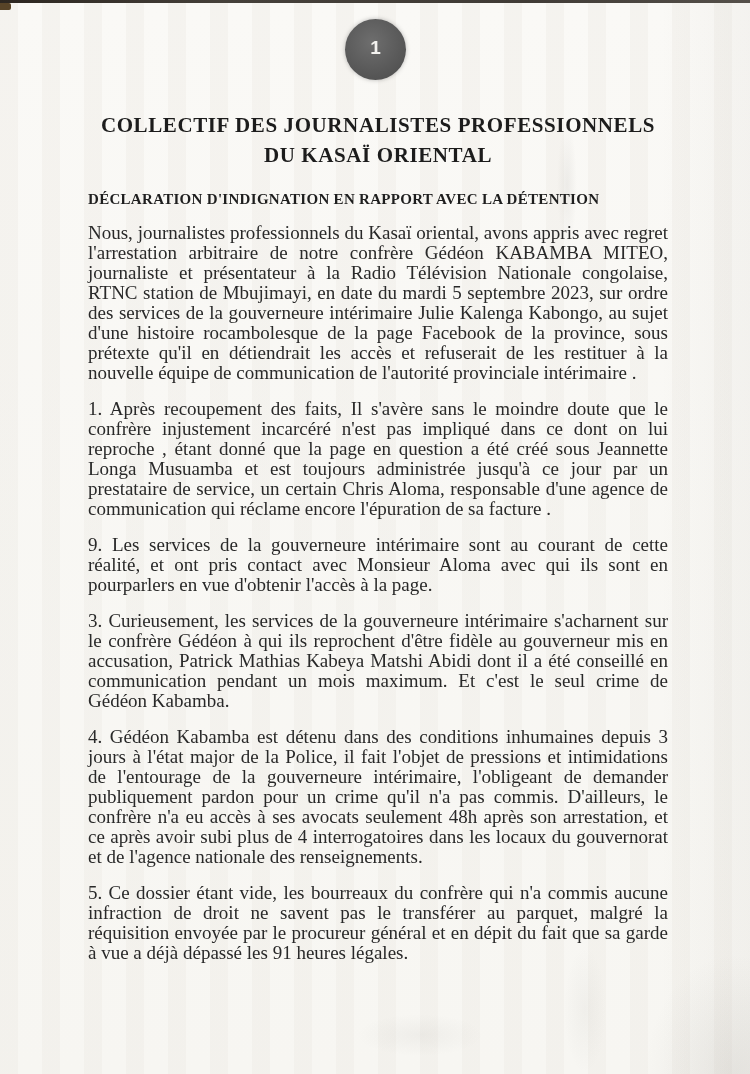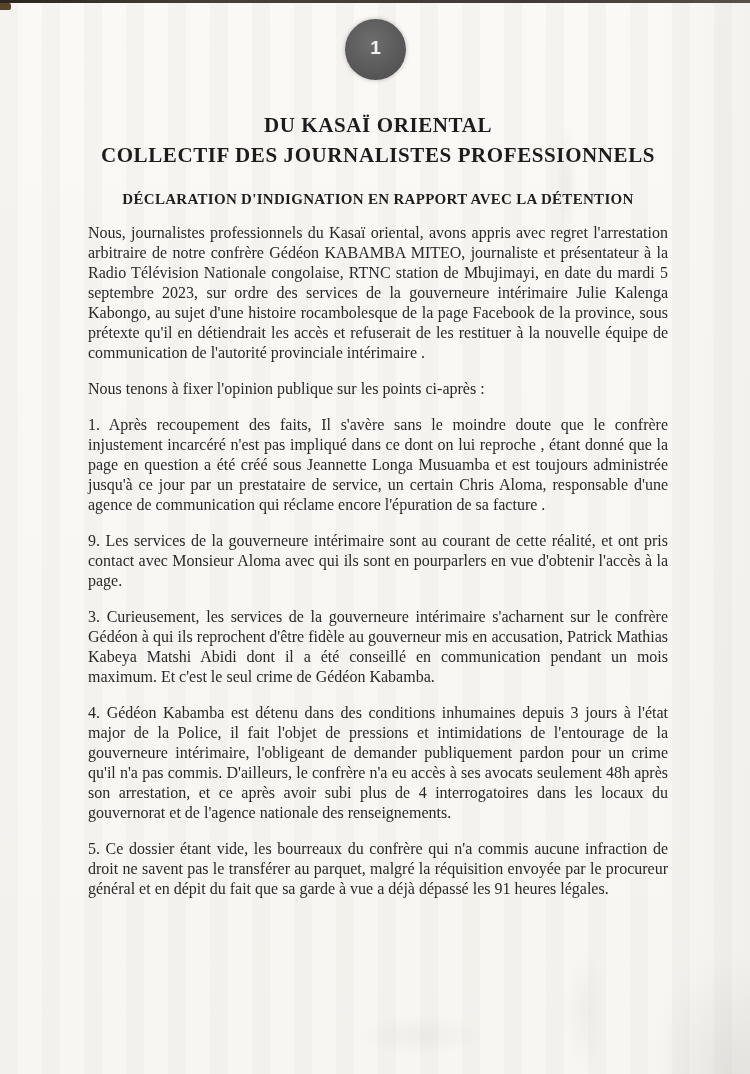--- a/index.html
+++ b/index.html
@@ -71,31 +71,31 @@
     margin: 110px 0 0 0;
     text-align: center;
     font-size: 21px;
     font-weight: bold;
     line-height: 30px;
     letter-spacing: 0.6px;
     color: #1c1c1c;
   }
   h2.doc-subtitle {
     margin: 19px 0 0 0;
-    text-align: center;
+    text-align: left;
     font-size: 15px;
     font-weight: bold;
     line-height: 21px;
     letter-spacing: 0.3px;
     color: #1e1e1e;
   }
   h1.doc-title span, h2.doc-subtitle span { display: block; }
   .body-text p {
     margin: 8px 0 16px 0;
-    font-size: 16px;
+    font-size: 19px;
     line-height: 20px;
     text-align: justify;
     color: #292929;
   }
   .body-text p.intro { margin-top: 13px; }
   .body-text p.lead { text-align: left; }
 </style>
 </head>
 <body>
 
@@ -104,31 +104,30 @@
   <div class="scan-top-edge"></div>
   <div class="scan-corner-mark"></div>
 
   <div class="page-badge">
     <span>1</span>
   </div>
 
   <div class="doc">
 
     <h1 class="doc-title">
+      <span>COLLECTIF DES JOURNALISTES PROFESSIONNELS</span>
       <span>DU KASAÏ ORIENTAL</span>
-      <span>COLLECTIF DES JOURNALISTES PROFESSIONNELS</span>
     </h1>
 
     <h2 class="doc-subtitle">
       <span>DÉCLARATION D'INDIGNATION EN RAPPORT AVEC LA DÉTENTION</span>
     </h2>
 
     <div class="body-text">
       <p class="intro">Nous, journalistes professionnels du Kasaï oriental, avons appris avec regret l'arrestation arbitraire de notre confrère Gédéon KABAMBA MITEO, journaliste et présentateur à la Radio Télévision Nationale congolaise, RTNC station de Mbujimayi, en date du mardi 5 septembre 2023, sur ordre des services de la gouverneure intérimaire Julie Kalenga Kabongo, au sujet d'une histoire rocambolesque de la page Facebook de la province, sous prétexte qu'il en détiendrait les accès et refuserait de les restituer à la nouvelle équipe de communication de l'autorité provinciale intérimaire .</p>
-      <p class="lead">Nous tenons à fixer l'opinion publique sur les points ci-après :</p>
       <p>1. Après recoupement des faits, Il s'avère sans le moindre doute que le confrère injustement incarcéré n'est pas impliqué dans ce dont on lui reproche , étant donné que la page en question a été créé sous Jeannette Longa Musuamba et est toujours administrée jusqu'à ce jour par un prestataire de service, un certain Chris Aloma, responsable d'une agence de communication qui réclame encore l'épuration de sa facture .</p>
       <p>9. Les services de la gouverneure intérimaire sont au courant de cette réalité, et ont pris contact avec Monsieur Aloma avec qui ils sont en pourparlers en vue d'obtenir l'accès à la page.</p>
       <p>3. Curieusement, les services de la gouverneure intérimaire s'acharnent sur le confrère Gédéon à qui ils reprochent d'être fidèle au gouverneur mis en accusation, Patrick Mathias Kabeya Matshi Abidi dont il a été conseillé en communication pendant un mois maximum. Et c'est le seul crime de Gédéon Kabamba.</p>
       <p>4. Gédéon Kabamba est détenu dans des conditions inhumaines depuis 3 jours à l'état major de la Police, il fait l'objet de pressions et intimidations de l'entourage de la gouverneure intérimaire, l'obligeant de demander publiquement pardon pour un crime qu'il n'a pas commis. D'ailleurs, le confrère n'a eu accès à ses avocats seulement 48h après son arrestation, et ce après avoir subi plus de 4 interrogatoires dans les locaux du gouvernorat et de l'agence nationale des renseignements.</p>
       <p>5. Ce dossier étant vide, les bourreaux du confrère qui n'a commis aucune infraction de droit ne savent pas le transférer au parquet, malgré la réquisition envoyée par le procureur général et en dépit du fait que sa garde à vue a déjà dépassé les 91 heures légales.</p>
     </div>
 
   </div>
 </div>
 

